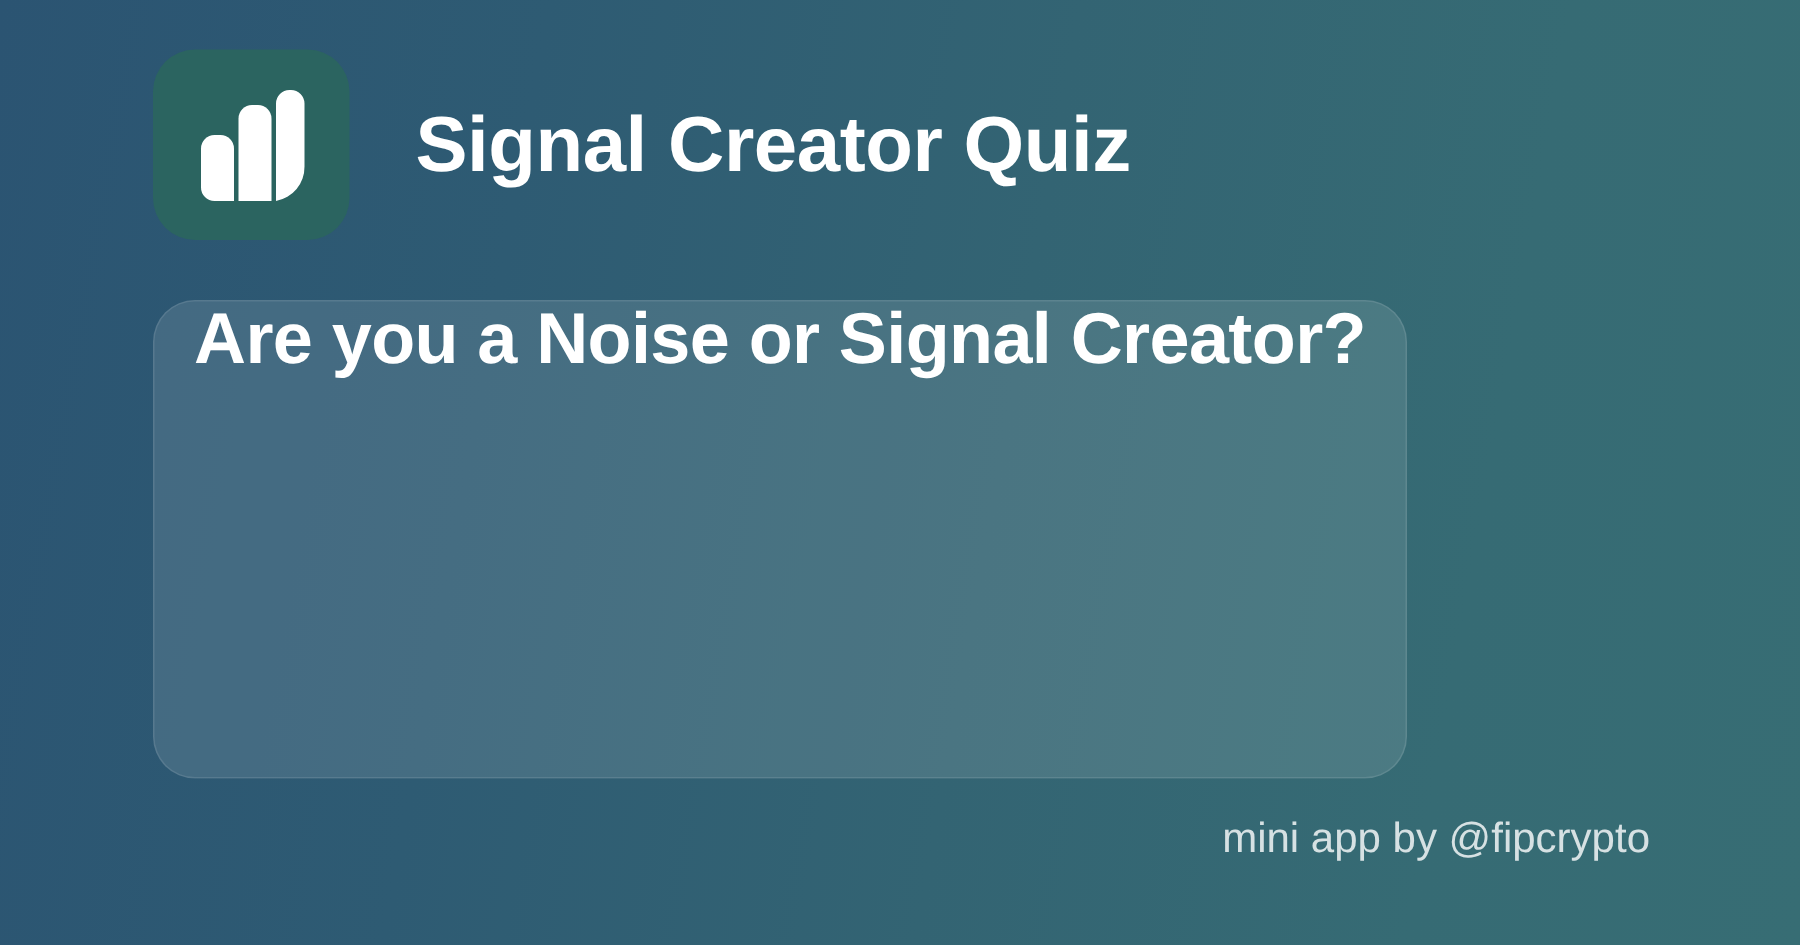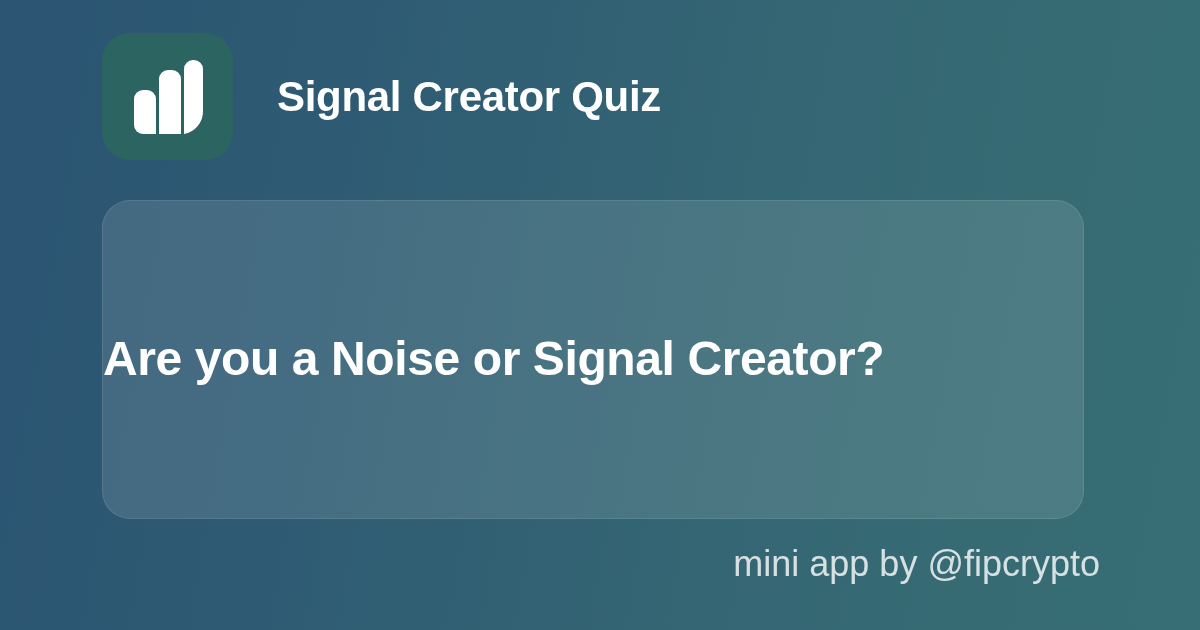--- a/index.html
+++ b/index.html
@@ -34,39 +34,39 @@
     background: #2b6460;
     display: flex;
     align-items: center;
     justify-content: center;
     flex: none;
   }
 
   .logo-tile svg { display: block; }
 
   .app-title {
-    font-size: 42px;
+    font-size: 52px;
     font-weight: 700;
     color: #ffffff;
     letter-spacing: -0.3px;
     white-space: nowrap;
   }
 
   
   .card {
     position: absolute;
     left: 102px;
     top: 200px;
-    width: 982px;
+    width: 836px;
     height: 319px;
     border-radius: 28px;
     background: rgba(255, 255, 255, 0.115);
     border: 1px solid rgba(255, 255, 255, 0.10);
     display: flex;
-    flex-direction: row;
+    flex-direction: column;
     align-items: center;
     justify-content: flex-start;
   }
 
   .card-heading {
     font-size: 48px;
     font-weight: 700;
     color: #ffffff;
     letter-spacing: -0.4px;
     text-align: center;
@@ -80,21 +80,21 @@
     color: #ffffff;
     text-align: center;
     line-height: 1.2;
   }
 
   
   .footer {
     position: absolute;
     right: 100px;
     top: 543px;
-    font-size: 36px;
+    font-size: 28px;
     font-weight: 400;
     color: rgba(255, 255, 255, 0.80);
     white-space: nowrap;
   }
 </style>
 </head>
 <body>
 
 <div class="header">
 

